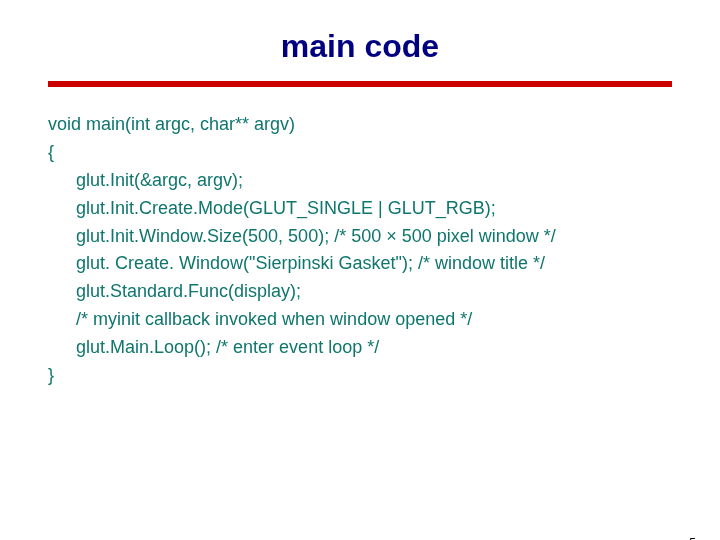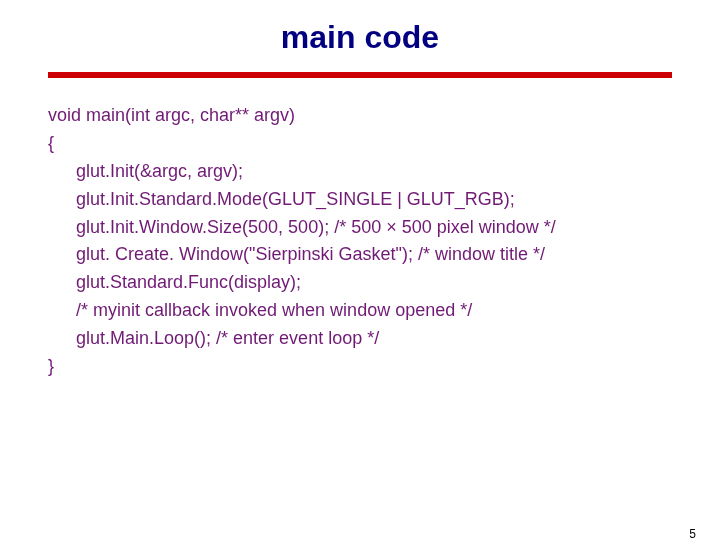--- a/index.html
+++ b/index.html
@@ -16,33 +16,33 @@
     width: 720px;
     height: 540px;
     position: relative;
     box-sizing: border-box;
   }
   .title {
     text-align: center;
     font-weight: bold;
     color: #000080;
     font-size: 32px;
-    margin-top: 19px;
+    margin-top: 28px;
     margin-bottom: 16px;
   }
   .rule {
     margin: 0 48px 24px 48px;
     height: 6px;
     background: #cc0000;
   }
   .code-block {
     margin: 0 48px;
     font-size: 18px;
     line-height: 1.55;
-    color: #701a75;
+    color: #0f766e;
   }
   .code-line {
     white-space: pre;
   }
   .indent {
     padding-left: 28px;
   }
   .page-num {
     position: absolute;
     bottom: 18px;
@@ -57,21 +57,21 @@
 <div class="slide">
 
   <div class="title">main code</div>
 
   <div class="rule"></div>
 
   <div class="code-block">
     <div class="code-line">void main(int argc, char** argv)</div>
     <div class="code-line">{</div>
     <div class="code-line indent">glut.Init(&amp;argc, argv);</div>
-    <div class="code-line indent">glut.Init.Standard.Mode(GLUT_SINGLE | GLUT_RGB);</div>
+    <div class="code-line indent">glut.Init.Create.Mode(GLUT_SINGLE | GLUT_RGB);</div>
     <div class="code-line indent">glut.Init.Window.Size(500, 500); /* 500 × 500 pixel window */</div>
     <div class="code-line indent">glut. Create. Window("Sierpinski Gasket"); /* window title */</div>
     <div class="code-line indent">glut.Standard.Func(display);</div>
     <div class="code-line indent">/* myinit callback invoked when window opened */</div>
     <div class="code-line indent">glut.Main.Loop(); /* enter event loop */</div>
     <div class="code-line">}</div>
   </div>
 
   <div class="page-num">5</div>
 

